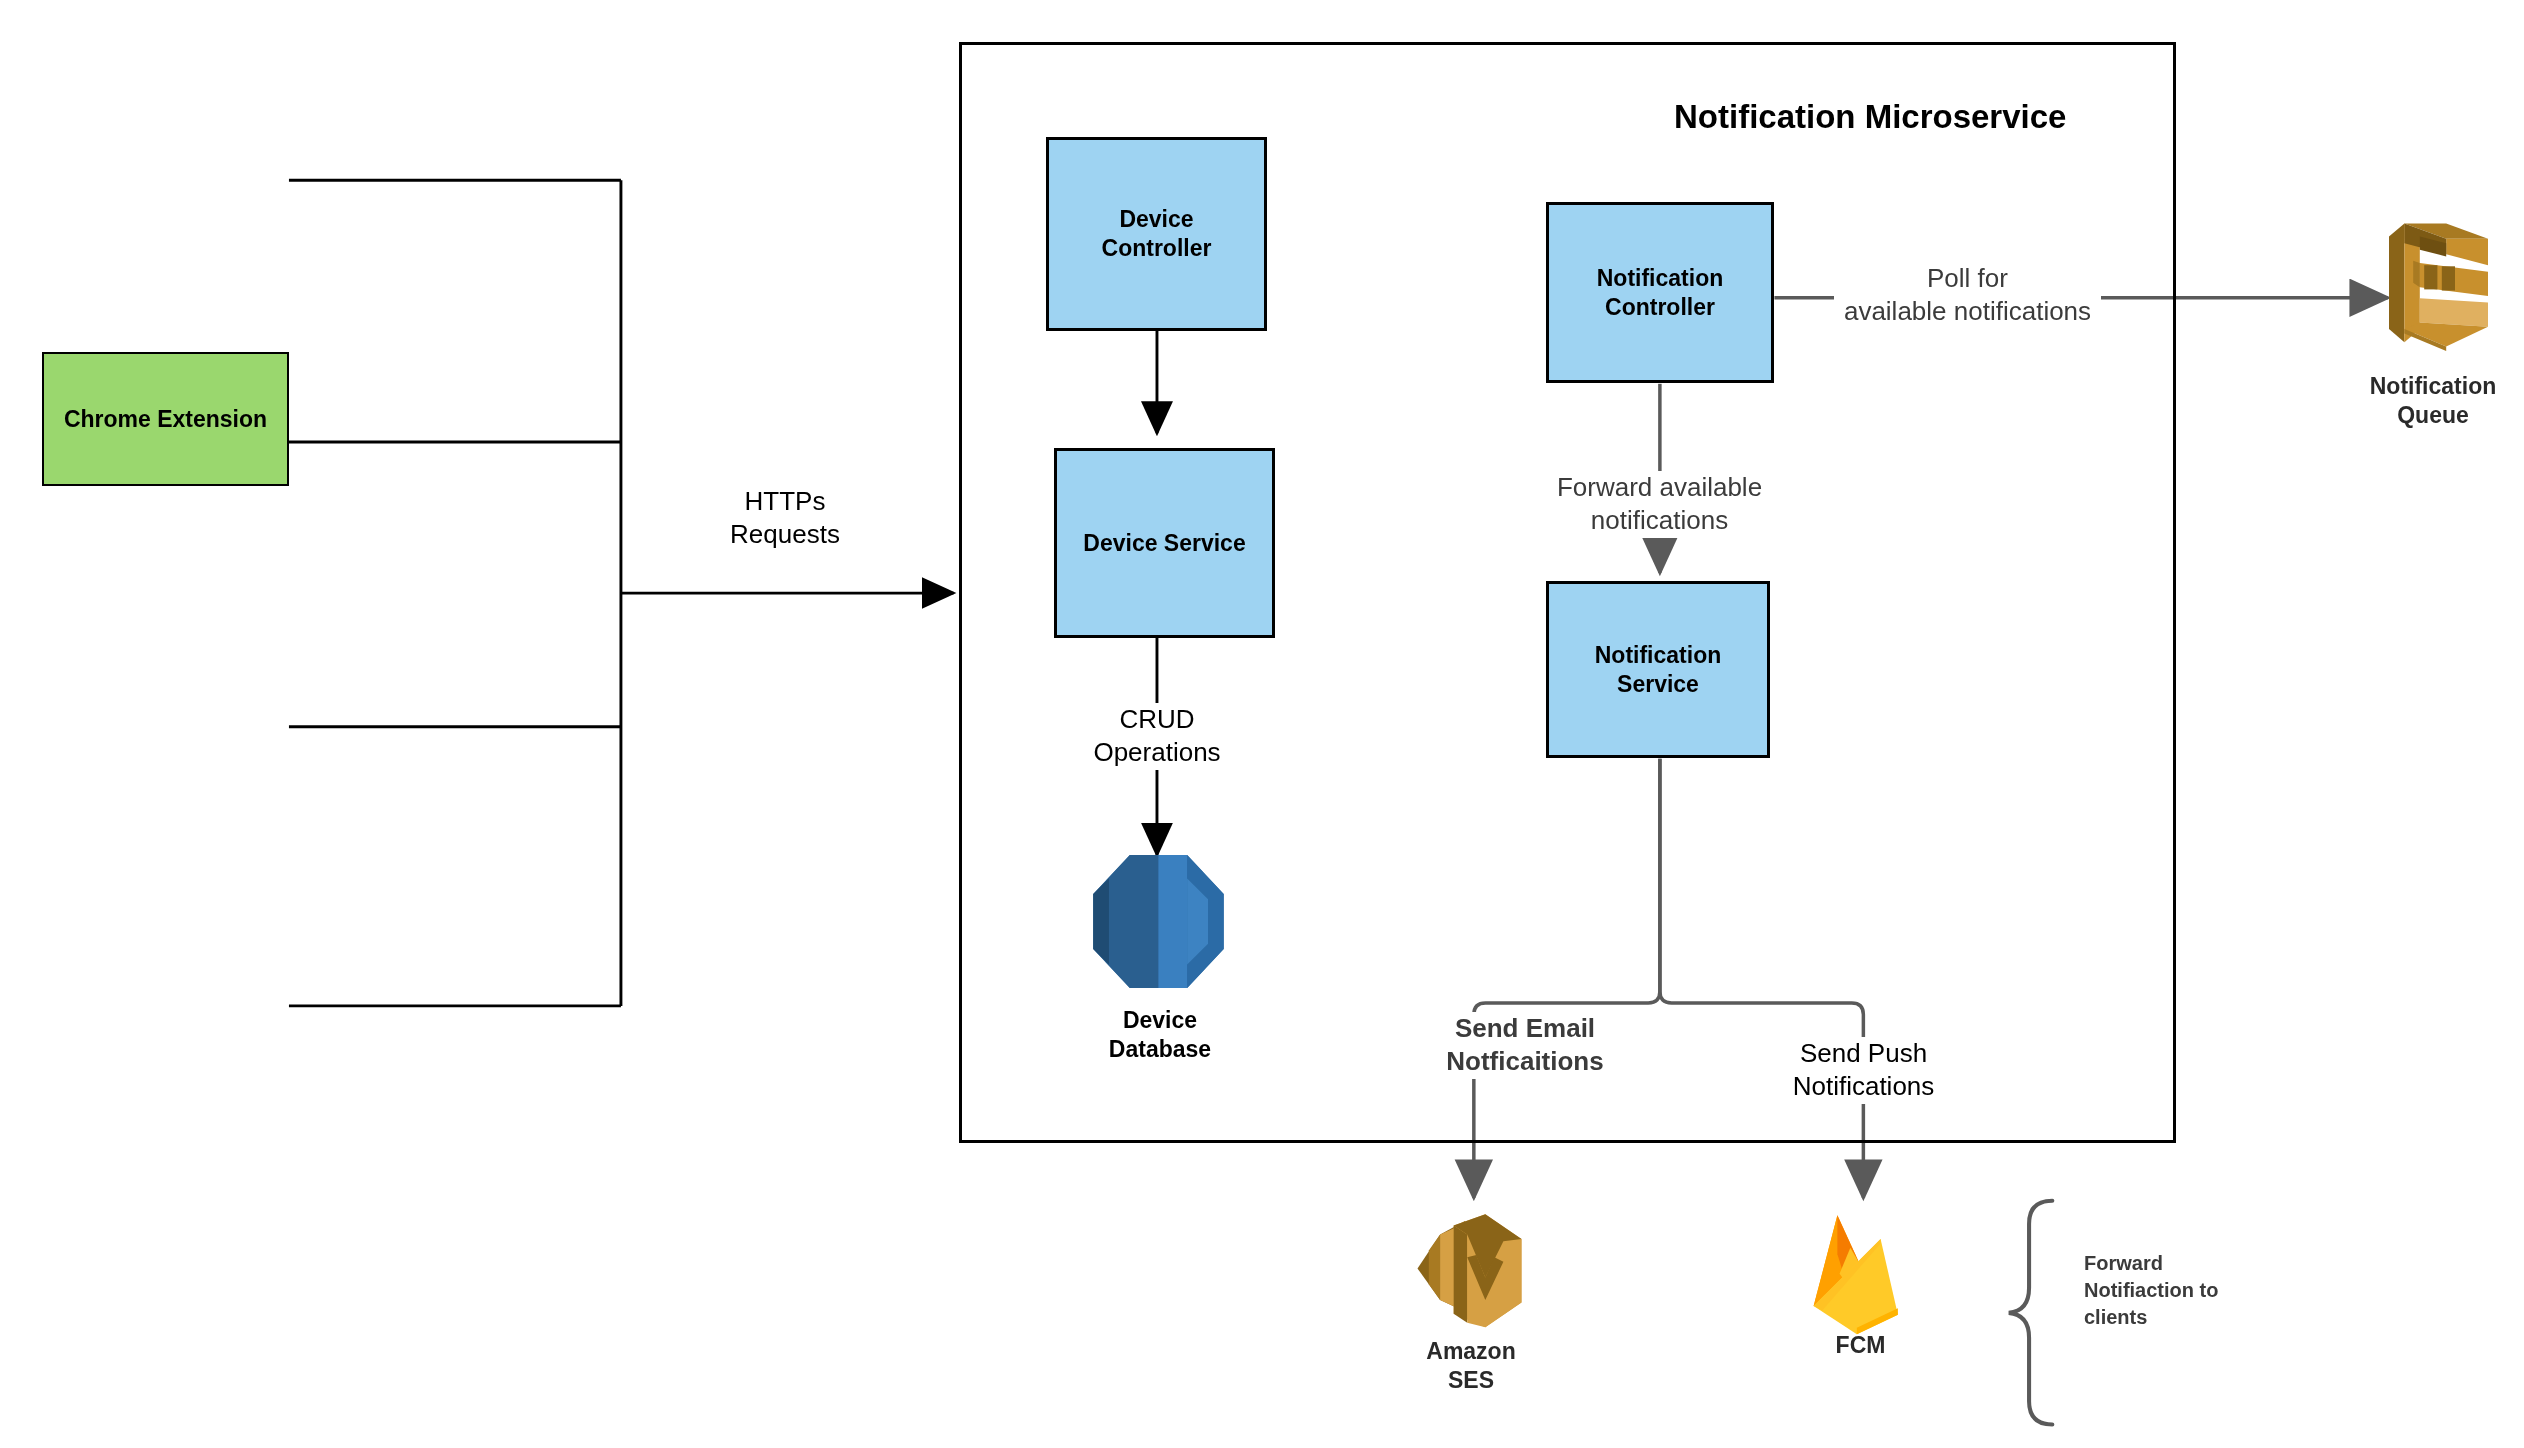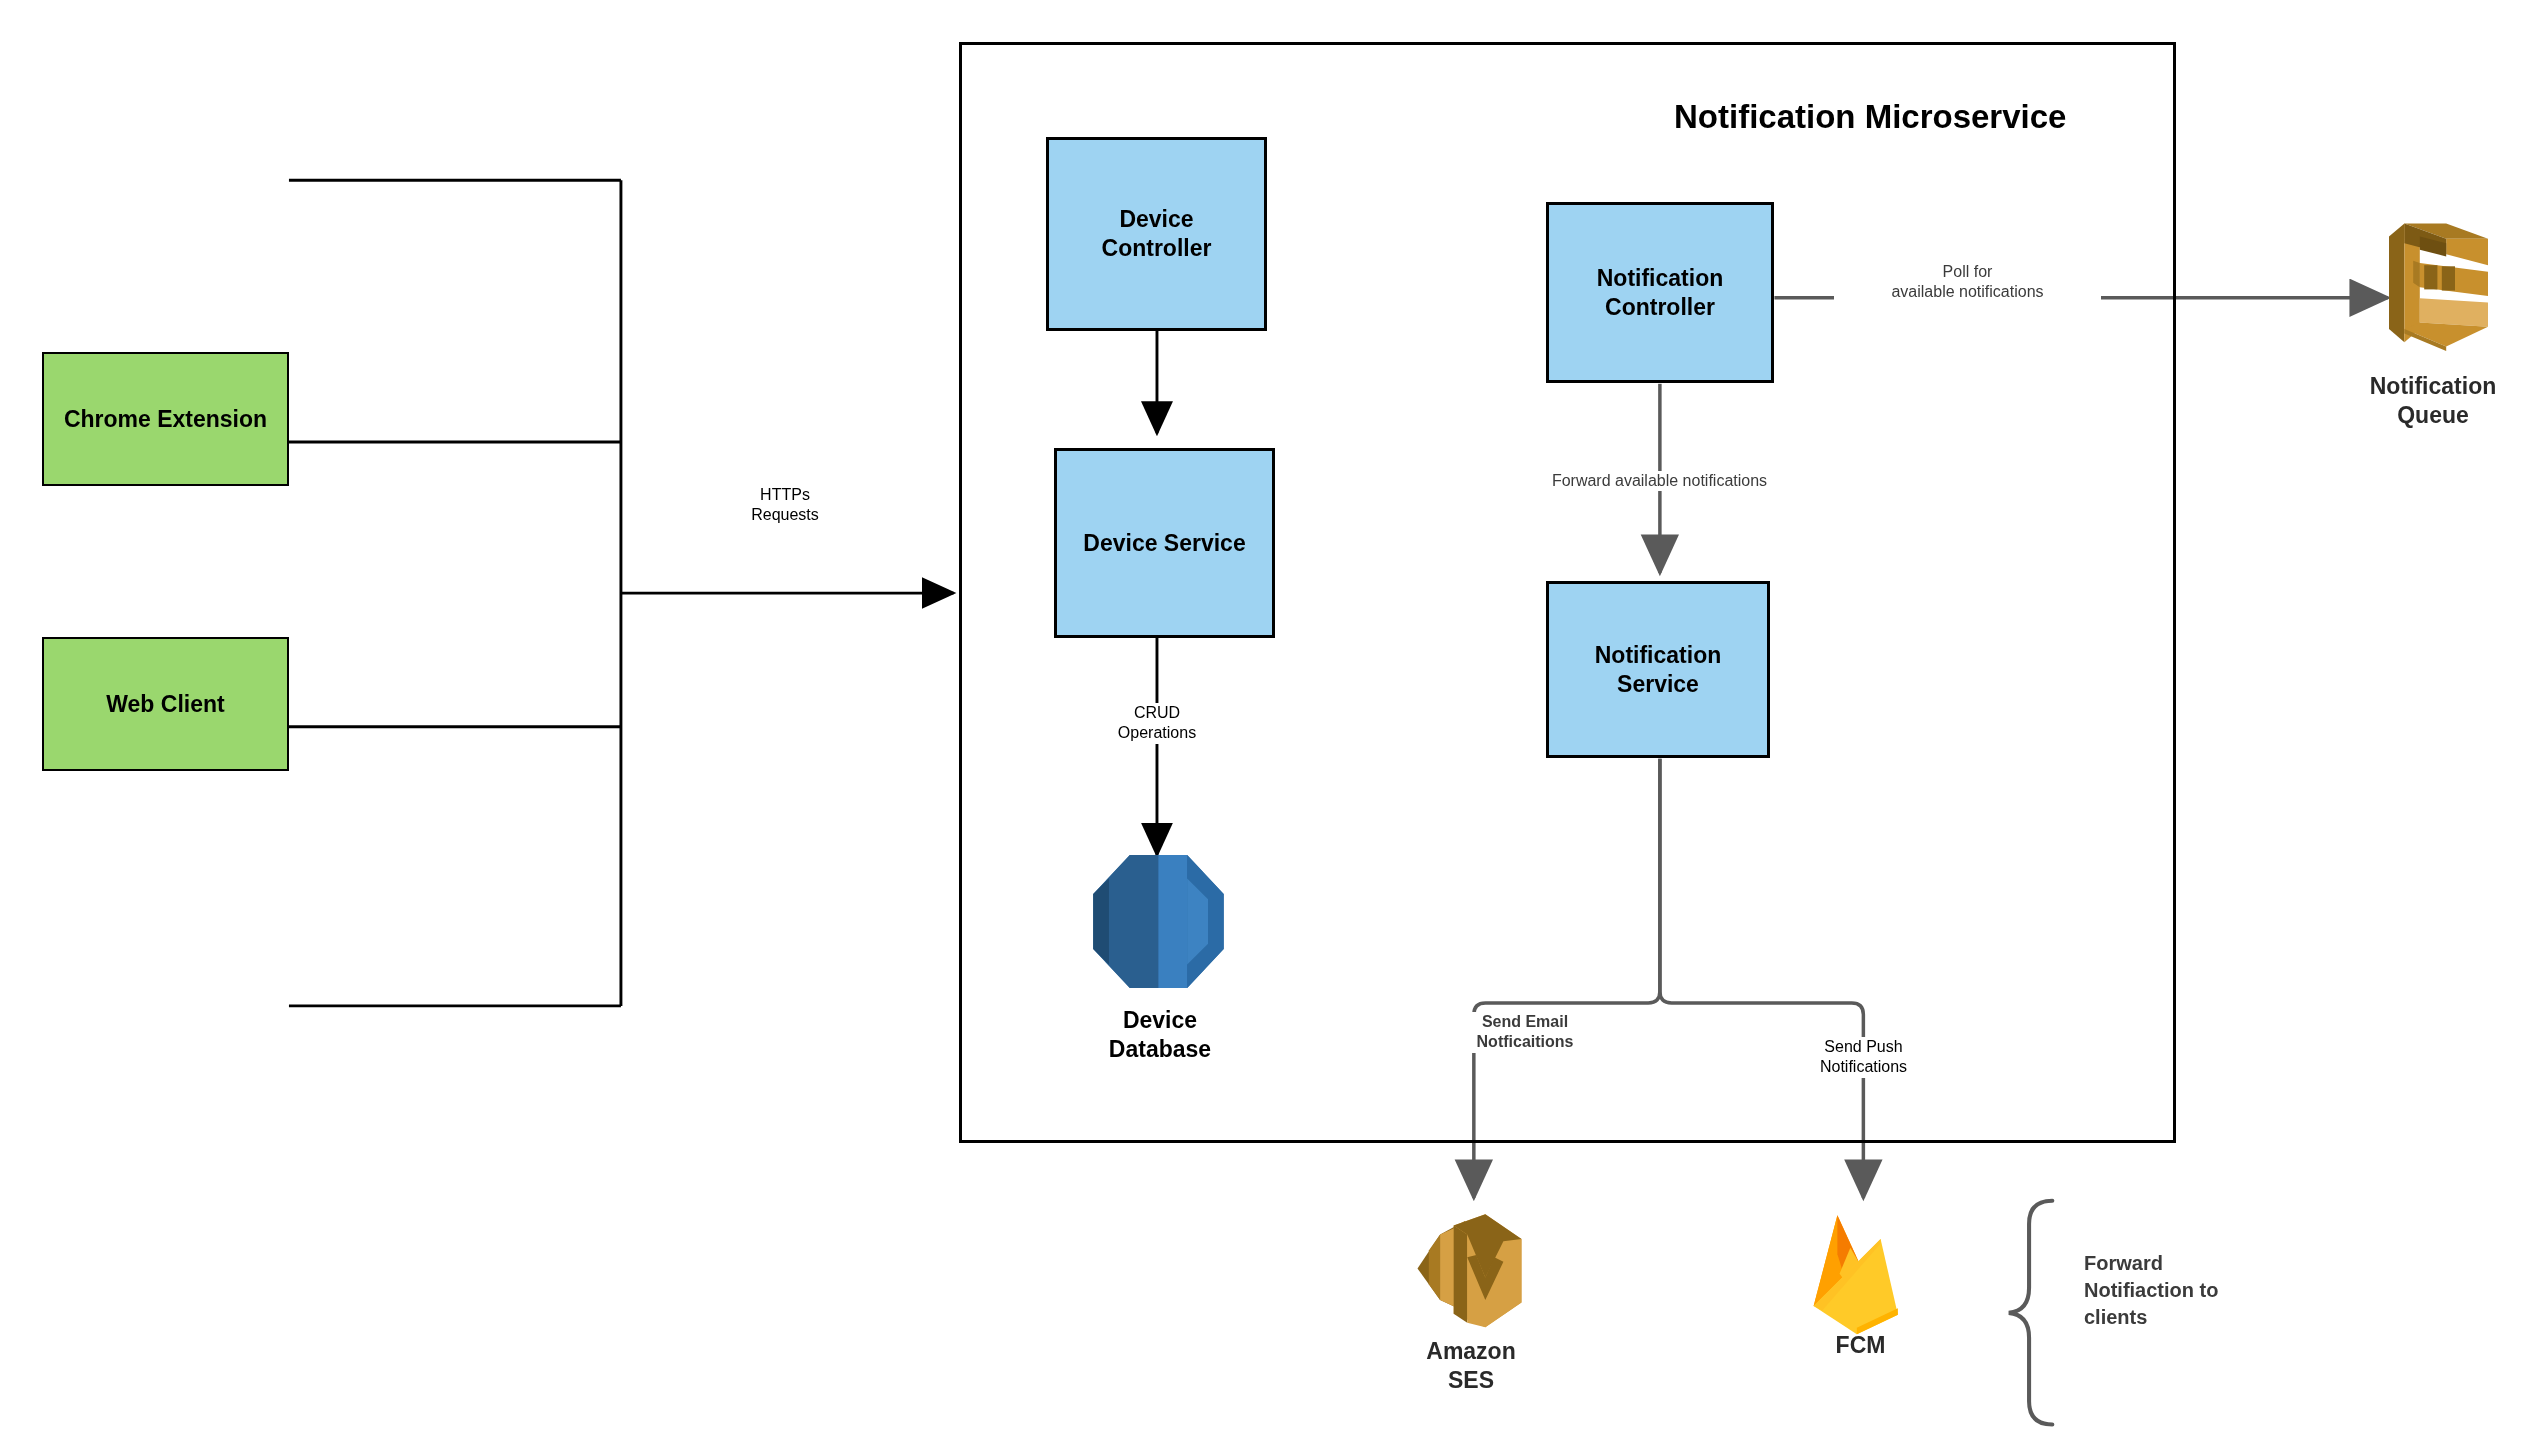--- a/index.html
+++ b/index.html
@@ -62,21 +62,21 @@
     font-size: 33px;
     font-weight: bold;
     color: #000000;
     white-space: nowrap;
     text-align: center;
   }
 
   
   .edge-label {
     position: absolute;
-    font-size: 16px;
+    font-size: 26px;
     color: #000000;
     line-height: 1.28;
     text-align: center;
     white-space: pre-line;
     background: #ffffff;
   }
   .edge-label.gray { color: #3b3b3b; }
   .edge-label.bold { font-weight: bold; }
 
   .icon-label {
@@ -144,23 +144,20 @@
   </svg>
 
   <div class="container-box" style="left:959px; top:42px; width:1217px; height:1101px;"></div>
   <div class="container-title" style="left:1674px; top:98px;">Notification Microservice</div>
 
 
   <div class="node client-box" style="left:42px; top:352px; width:247px; height:134px;">
     <span>Chrome Extension</span>
   </div>
 
-  <div class="node client-box" style="left:42px; top:637px; width:247px; height:134px;">
-    <span>Web Client</span>
-  </div>
 
 
   <div class="node service-box" style="left:1046px; top:137px; width:221px; height:194px; white-space:pre-line;">
     <span>Device
 Controller</span>
   </div>
 
   <div class="node service-box" style="left:1054px; top:448px; width:221px; height:190px;">
     <span>Device Service</span>
   </div>

